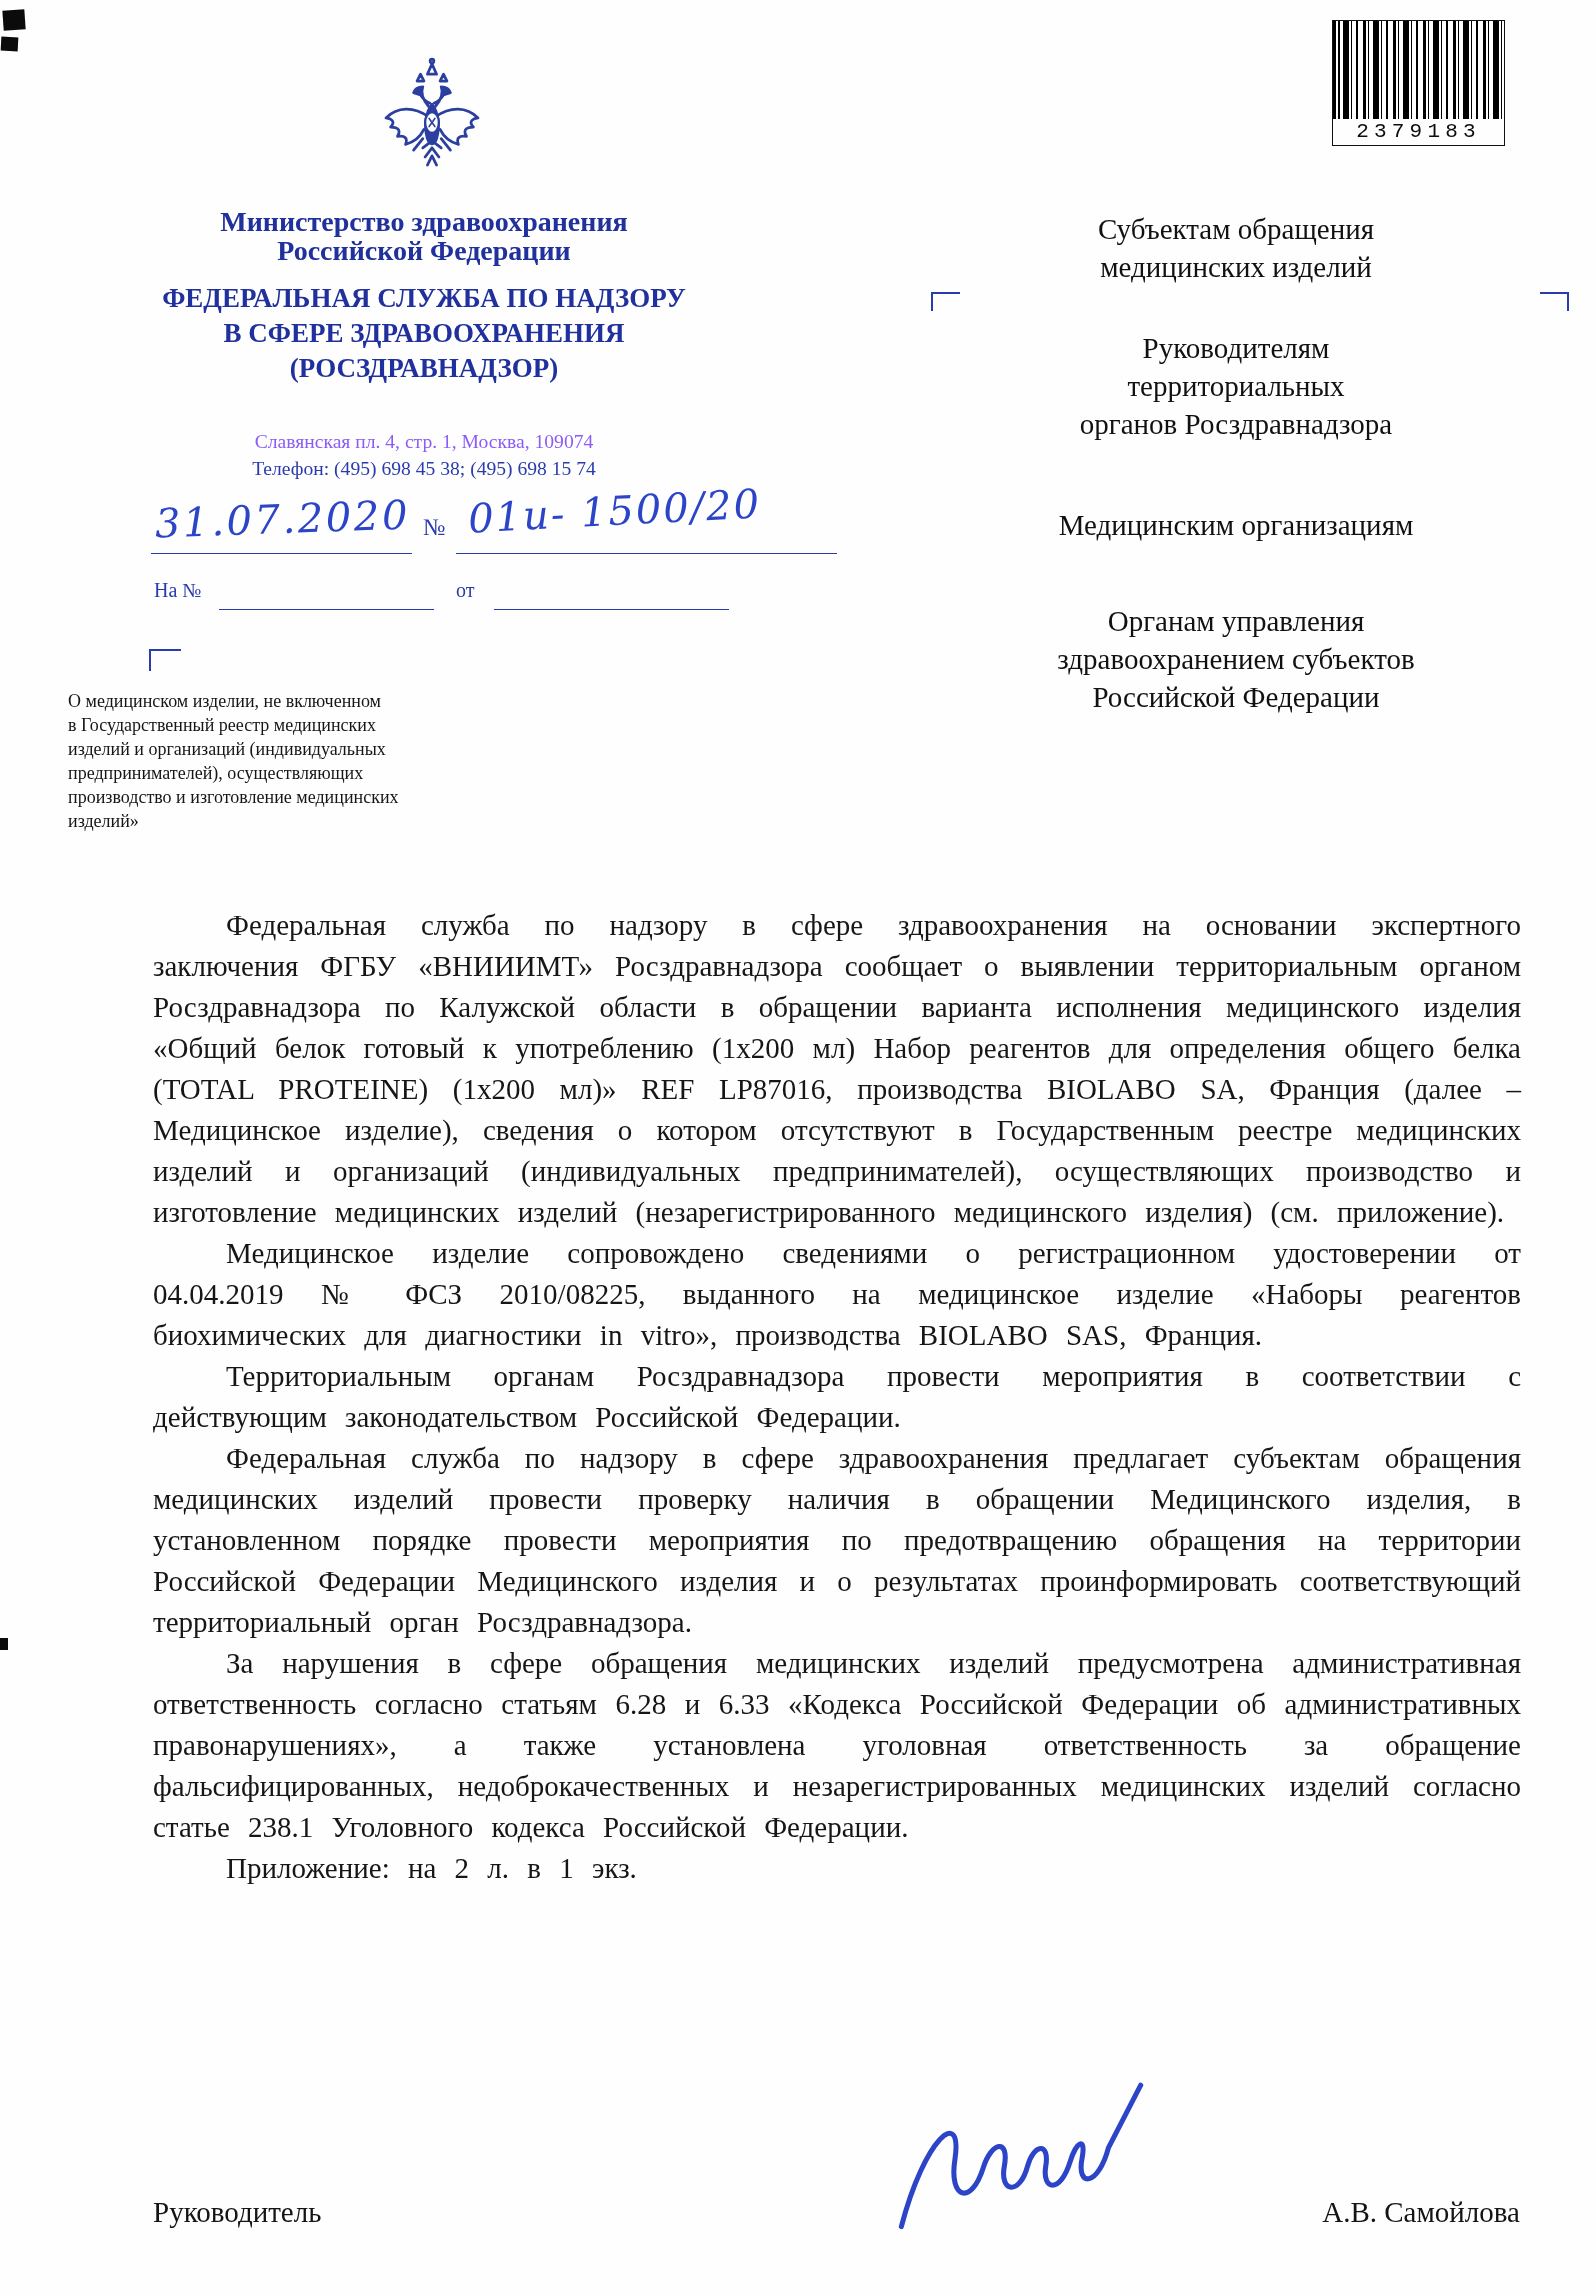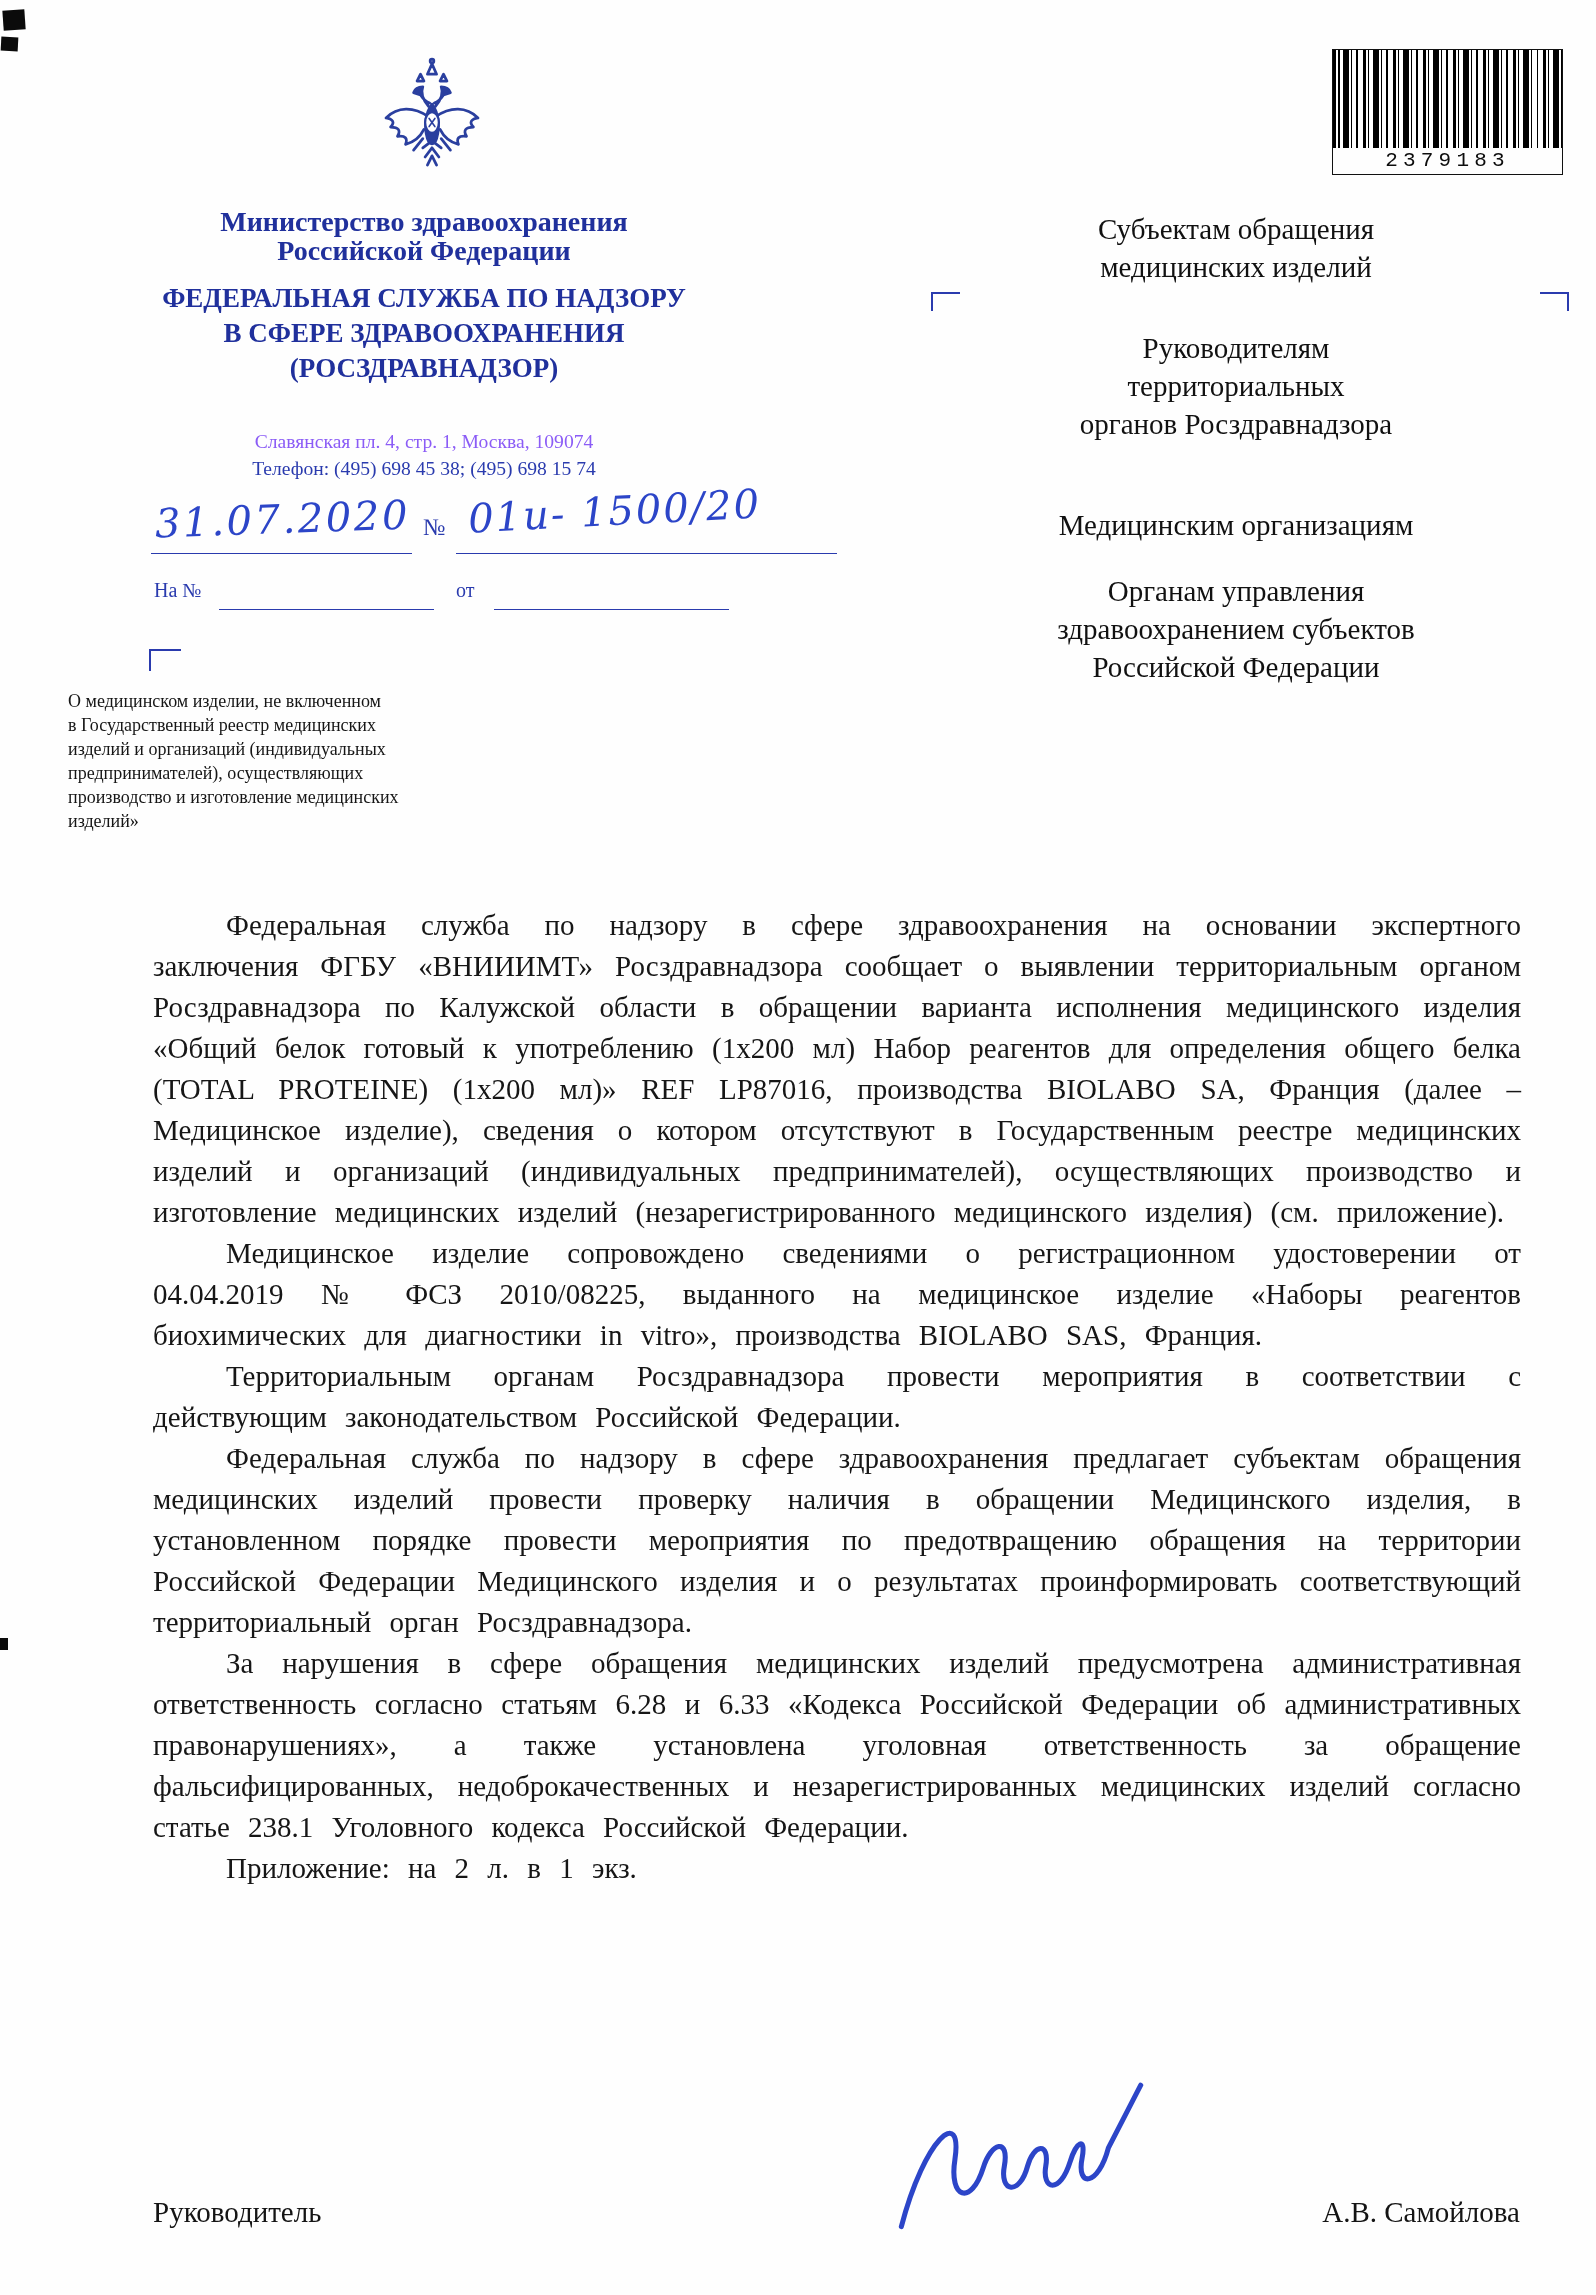--- a/index.html
+++ b/index.html
@@ -11,21 +11,21 @@
     font-family:"Liberation Serif","DejaVu Serif",serif;
     color:#1a1a1a;
     overflow:hidden;
   }
   
   .artifact{position:absolute;background:#0b0b0b;}
   .a1{left:2.6px;top:10.4px;width:22px;height:19.6px;transform:rotate(-4deg);}
   .a2{left:1.3px;top:37px;width:17px;height:14.3px;transform:rotate(3deg);}
   .a3{left:0;top:1638px;width:7.8px;height:11.7px;}
   
-  .barcode{position:absolute;left:1332px;top:19.6px;width:231px;margin-top:29px;}
+  .barcode{position:absolute;left:1332px;top:19.6px;width:173px;}
   .barcode .bars{
     height:98px;
     background:repeating-linear-gradient(90deg,
       #000 0 3.3px,#fff 3.3px 5.2px,#000 5.2px 6.5px,#fff 6.5px 10.4px,
       #000 10.4px 15.7px,#fff 15.7px 17.6px,#000 17.6px 19px,#fff 19px 23.5px,
       #000 23.5px 25.4px,#fff 25.4px 30px);
     border:0.7px solid #111;border-bottom:none;
   }
   .barcode .num{
     text-align:center;
@@ -61,21 +61,21 @@
   
   .subject{
     position:absolute;left:68px;top:689px;width:365px;
     font-size:18px;line-height:24px;white-space:pre-line;color:#161616;
   }
   
   .recipients{position:absolute;left:914px;top:210px;width:644px;text-align:center;font-size:29px;line-height:38px;color:#111;}
   .recipient{white-space:pre-line;}
   .recipient.r1{margin-bottom:43px;}
   .recipient.r2{margin-bottom:63px;}
-  .recipient.r3{margin-bottom:28px;}
+  .recipient.r3{margin-bottom:58px;}
   
   .body-text{
     position:absolute;left:153px;top:905px;width:1368px;
     font-size:29px;line-height:41px;text-align:justify;color:#161616;
     word-spacing:11px;
   }
   .body-text p{margin:0;text-indent:73px;}
   
   .signer-title{position:absolute;left:153px;top:2196px;font-size:29px;color:#141414;}
   .signer-name{position:absolute;right:76px;top:2196px;font-size:29px;color:#141414;margin-left:8px;}

